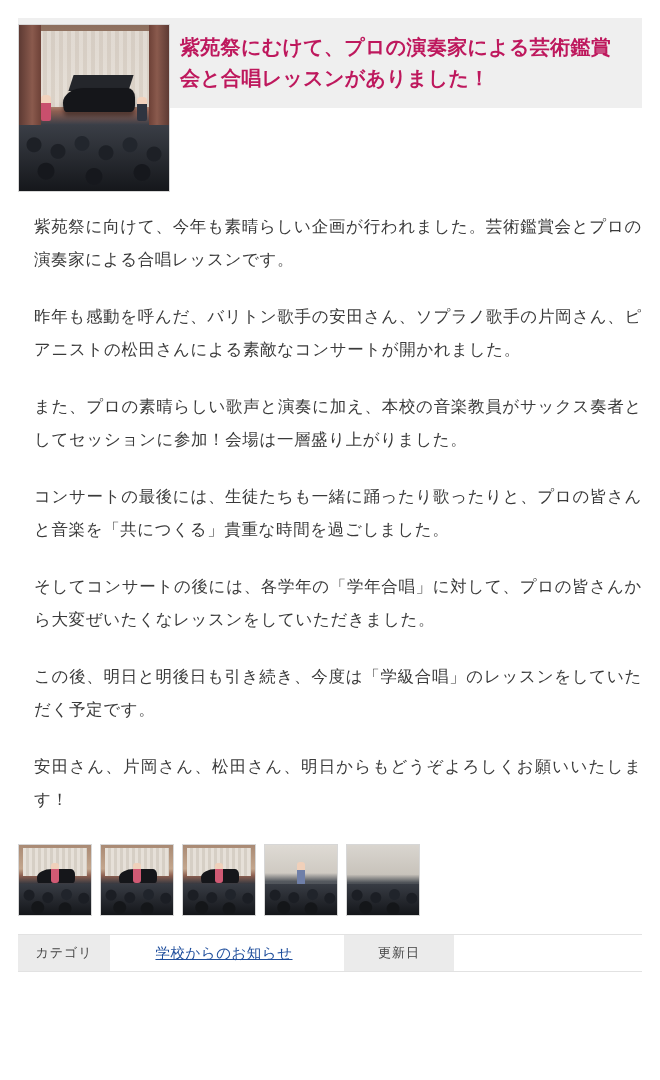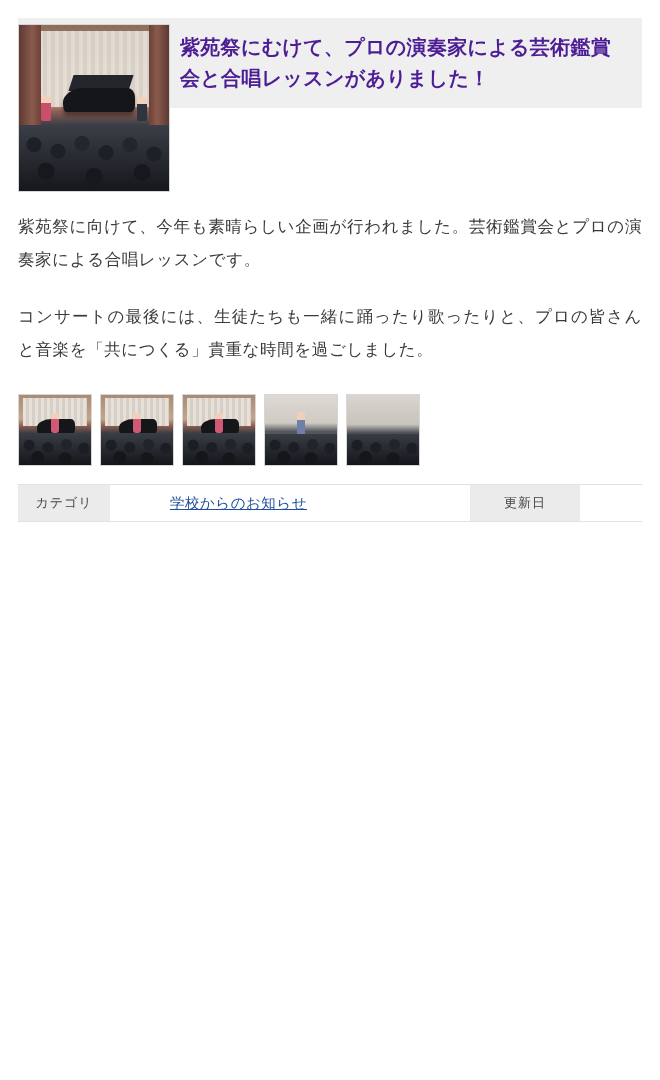--- a/index.html
+++ b/index.html
@@ -87,42 +87,42 @@
       radial-gradient(circle at 74% 30%, #22262d 0 7px, transparent 8px),
       radial-gradient(circle at 90% 44%, #1d2026 0 7px, transparent 8px),
       radial-gradient(circle at 18% 70%, #16181d 0 8px, transparent 9px),
       radial-gradient(circle at 50% 78%, #16181d 0 8px, transparent 9px),
       radial-gradient(circle at 82% 72%, #16181d 0 8px, transparent 9px),
       linear-gradient(to bottom, #3a3e46, #15171b);
   }
 
   .article-title {
     background: #efefef;
-    color: #4c1d95;
+    color: #be185d;
     font-size: 20px;
     font-weight: bold;
     line-height: 1.55;
     letter-spacing: .3px;
     padding: 14px 14px 14px 14px;
     margin: 4px 0 0 0;
     box-sizing: border-box;
     min-height: 86px;
   }
 
   
   .article-body {
     clear: none;
     padding-top: 6px;
   }
   .article-body p {
     font-size: 16.5px;
     line-height: 2.0;
     letter-spacing: .6px;
     color: #3a3a3a;
-    margin: 0 0 24px 0;
+    margin: 0 0 24px 16px;
     text-align: justify;
   }
   .article-body p:first-child {
     margin-top: 6px;
   }
   .clearfix::after { content: ""; display: block; clear: both; }
 
   
   .gallery {
     display: flex;
@@ -176,41 +176,41 @@
 
   
   .meta-bar {
     display: flex;
     align-items: stretch;
     border-top: 1px solid #e2e2e2;
     border-bottom: 1px solid #e2e2e2;
     background: #ffffff;
     height: 36px;
     margin-top: 4px;
-    gap: 42px;
   }
   .meta-label {
     background: #ebebeb;
     color: #444444;
     font-size: 13px;
     display: flex;
     align-items: center;
     justify-content: center;
     letter-spacing: 1px;
     box-sizing: border-box;
   }
   .meta-label.cat { width: 92px; }
   .meta-label.date { width: 110px; }
   .meta-value {
     display: flex;
     align-items: center;
     padding-left: 18px;
     font-size: 14px;
     color: #333333;
     box-sizing: border-box;
+    justify-content: center;
   }
   .meta-value.cat { width: 210px; }
   .meta-value.date { flex: 1; }
   .meta-link {
     color: #1f4e9c;
     text-decoration: underline;
     font-size: 14.5px;
     letter-spacing: .5px;
     cursor: pointer;
   }
@@ -233,21 +233,26 @@
       <div class="photo-person p1"></div>
       <div class="photo-person p2"></div>
       <div class="photo-audience"></div>
     </div>
 
     <h1 class="article-title">紫苑祭にむけて、プロの演奏家による芸術鑑賞会と合唱レッスンがありました！</h1>
   </div>
 
   <div class="article-body clearfix">
     <p>紫苑祭に向けて、今年も素晴らしい企画が行われました。芸術鑑賞会とプロの演奏家による合唱レッスンです。</p>
+    <p>昨年も感動を呼んだ、バリトン歌手の安田さん、ソプラノ歌手の片岡さん、ピアニストの松田さんによる素敵なコンサートが開かれました。</p>
+    <p>また、プロの素晴らしい歌声と演奏に加え、本校の音楽教員がサックス奏者としてセッションに参加！会場は一層盛り上がりました。</p>
     <p>コンサートの最後には、生徒たちも一緒に踊ったり歌ったりと、プロの皆さんと音楽を「共につくる」貴重な時間を過ごしました。</p>
+    <p>そしてコンサートの後には、各学年の「学年合唱」に対して、プロの皆さんから大変ぜいたくなレッスンをしていただきました。</p>
+    <p>この後、明日と明後日も引き続き、今度は「学級合唱」のレッスンをしていただく予定です。</p>
+    <p>安田さん、片岡さん、松田さん、明日からもどうぞよろしくお願いいたします！</p>
   </div>
 
   <div class="gallery">
     <div class="thumb t1">
       <div class="t-stage"></div>
       <div class="t-wall"></div>
       <div class="t-piano"></div>
       <div class="t-figure"></div>
       <div class="t-aud"></div>
     </div>

